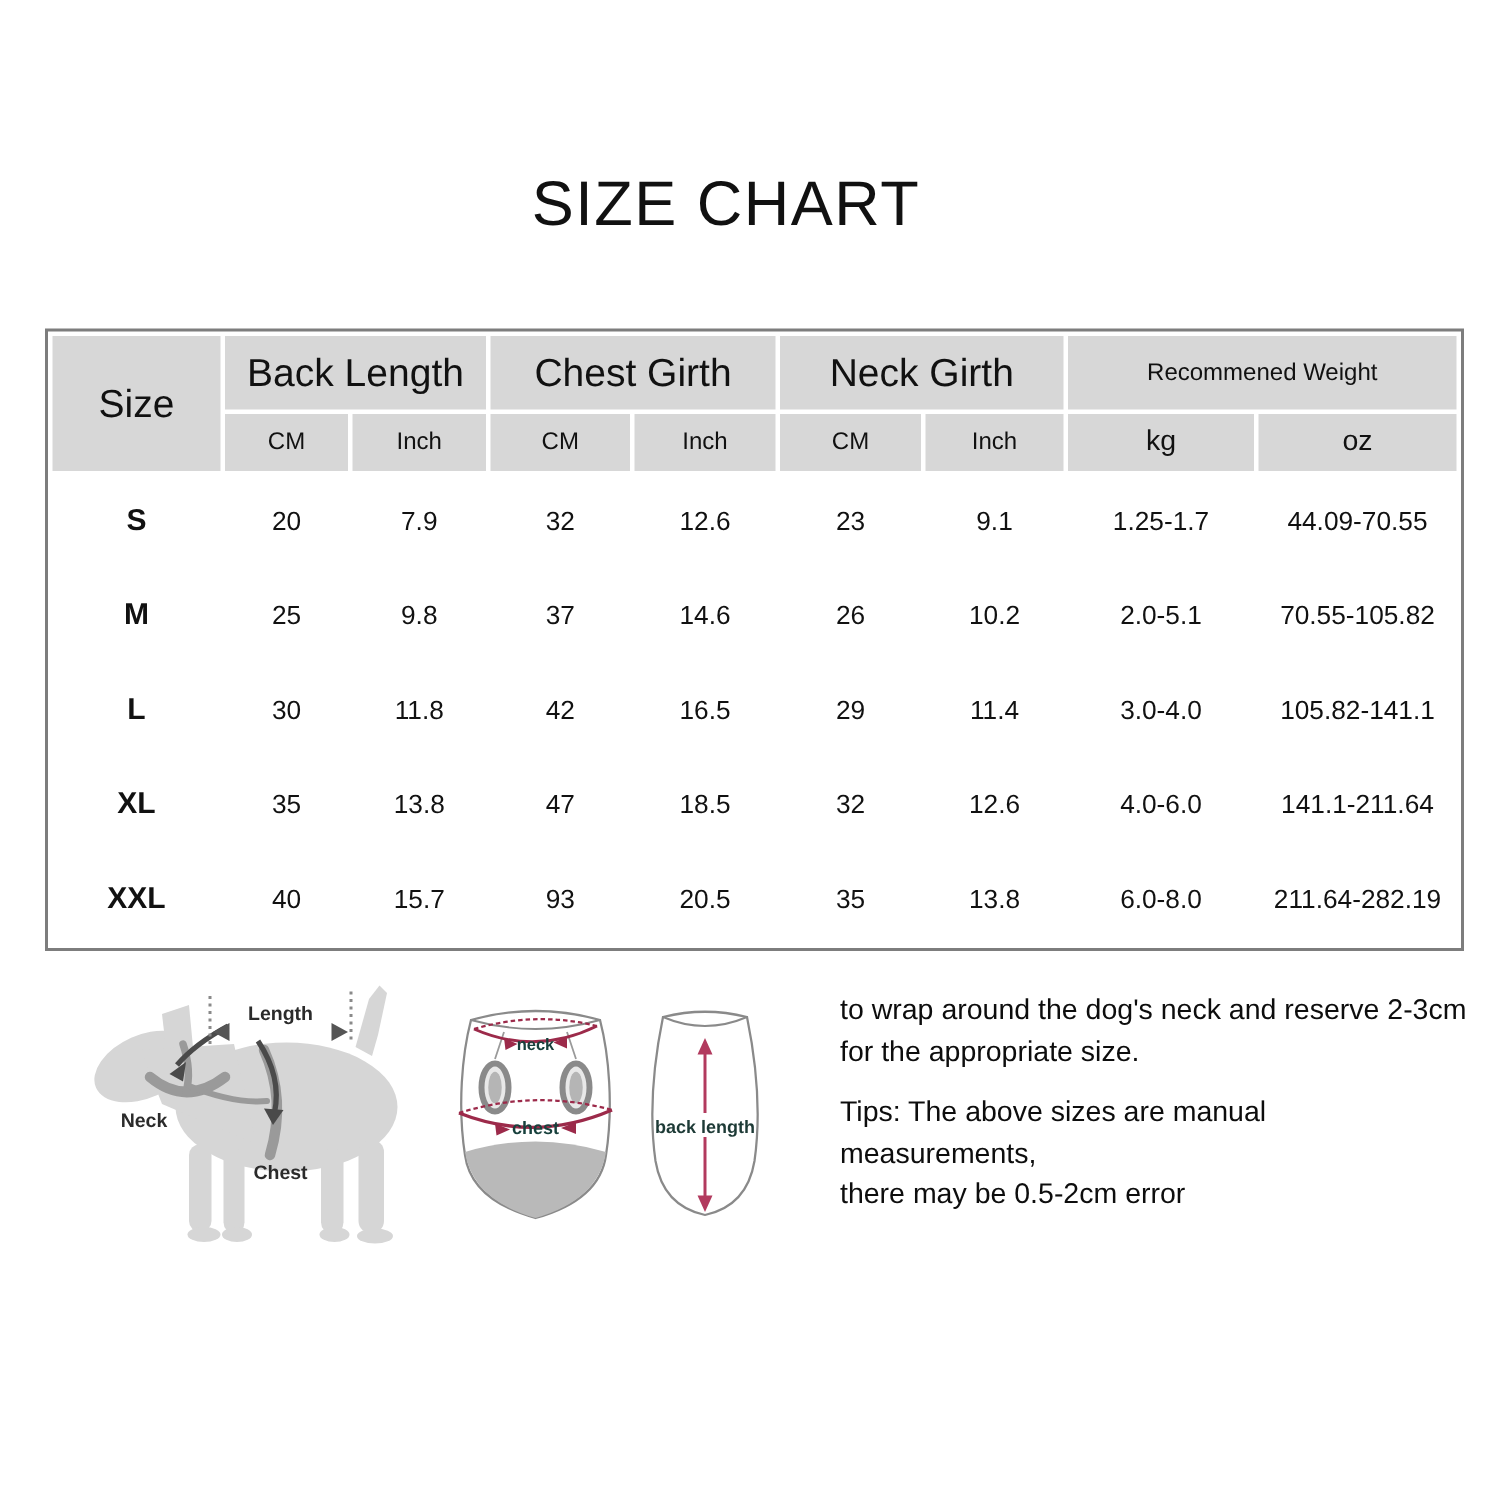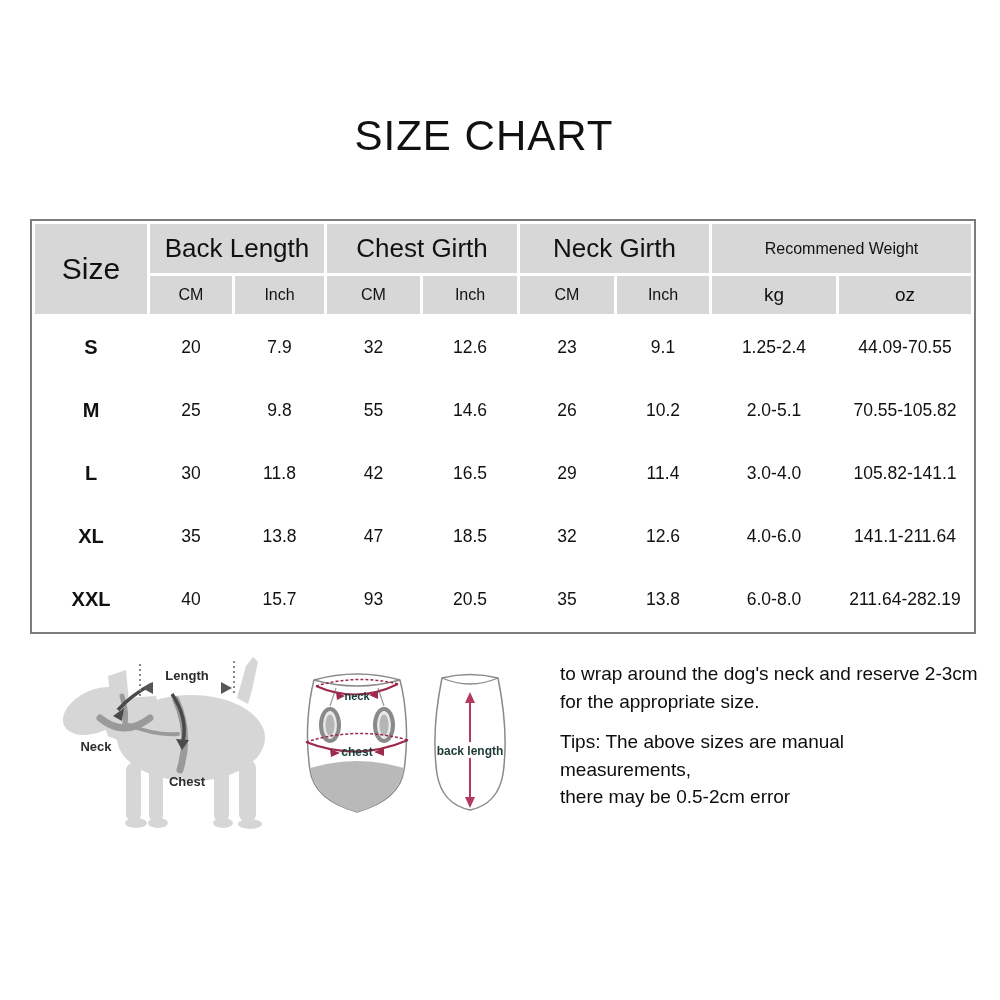--- a/index.html
+++ b/index.html
@@ -12,21 +12,21 @@
     font-size:42px;font-weight:400;letter-spacing:1px;color:#111;margin:0;
   }
   
   .size-table{
     position:absolute;top:219px;left:30px;width:945px;
     border:2px solid #7d7d7d;border-collapse:separate;border-spacing:3px;
     background:#fff;table-layout:fixed;
   }
   .size-table th,.size-table td{padding:0;text-align:center;vertical-align:middle;font-weight:400;}
   .hdr{background:#d7d7d7;}
-  .size-hd{font-size:30px;margin-top:37px;}
+  .size-hd{font-size:26px;margin-top:37px;}
   .group-hd{font-size:26px;height:49px;}
   .group-hd.small{font-size:16px;}
   .sub-hd{font-size:16px;font-weight:700;height:38px;}
   .sub-hd.big{font-size:19px;}
   .size-table tbody th{font-size:20px;font-weight:700;height:60px;background:#fff;}
   .size-table tbody td{font-size:17.5px;background:#fff;text-align:center;}
   
   .fig{position:absolute;}
   .dog-fig{left:56px;top:636px;}
   .front-fig{left:296px;top:648px;}
@@ -76,28 +76,28 @@
     </thead>
     <tbody>
         <tr>
           <th>S</th>
           <td>20</td>
           <td>7.9</td>
           <td>32</td>
           <td>12.6</td>
           <td>23</td>
           <td>9.1</td>
-          <td>1.25-2.4</td>
+          <td>1.25-1.7</td>
           <td>44.09-70.55</td>
         </tr>
         <tr>
           <th>M</th>
           <td>25</td>
           <td>9.8</td>
-          <td>55</td>
+          <td>37</td>
           <td>14.6</td>
           <td>26</td>
           <td>10.2</td>
           <td>2.0-5.1</td>
           <td>70.55-105.82</td>
         </tr>
         <tr>
           <th>L</th>
           <td>30</td>
           <td>11.8</td>

